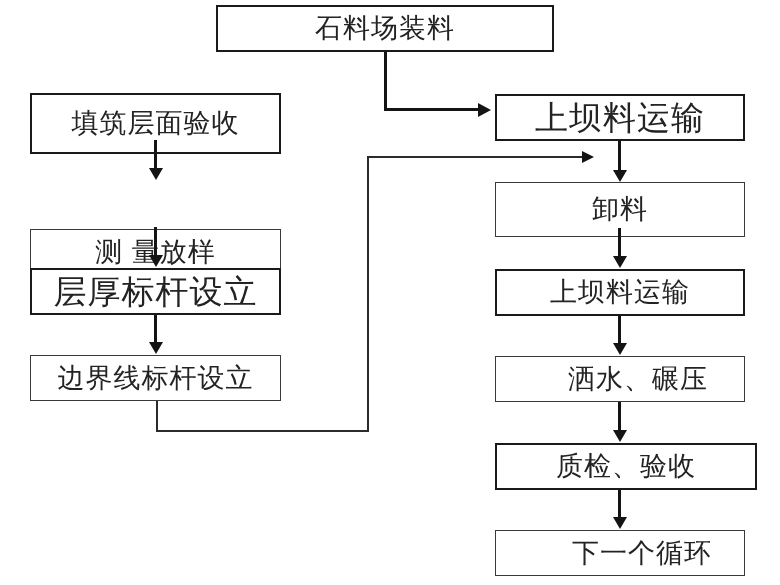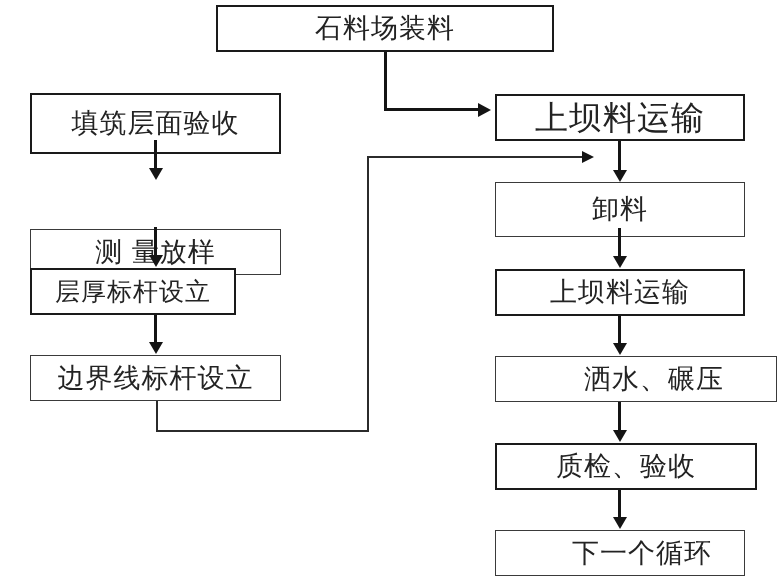--- a/index.html
+++ b/index.html
@@ -80,21 +80,21 @@
   <div class="vline" style="left:154px; top:140px; width:3px; height:30px;"></div>
   <div class="arrowdown" style="left:149px; top:168px;"></div>
 
   <div class="node thin" style="left:30px; top:181px; width:251px; height:46px; font-size:27px;margin-top:48px;">
     <span class="label">测 量放样</span>
   </div>
 
   <div class="vline" style="left:154px; top:227px; width:3px; height:30px;"></div>
   <div class="arrowdown" style="left:149px; top:255px;"></div>
 
-  <div class="node" style="left:30px; top:268px; width:206px; height:47px; font-size:25px;">
+  <div class="node" style="left:30px; top:268px; width:251px; height:47px; font-size:33px;">
     <span class="label">层厚标杆设立</span>
   </div>
 
   <div class="vline" style="left:154px; top:315px; width:3px; height:29px;"></div>
   <div class="arrowdown" style="left:149px; top:342px;"></div>
 
   <div class="node thin" style="left:30px; top:355px; width:251px; height:46px; font-size:27px; overflow:visible;text-align:right;">
     <span class="label">边界线标杆设立</span>
   </div>
 
@@ -118,21 +118,21 @@
   <div class="vline" style="left:618px; top:228px; width:3px; height:30px;"></div>
   <div class="arrowdown" style="left:613px; top:256px;"></div>
 
   <div class="node" style="left:495px; top:269px; width:250px; height:47px; font-size:27px;">
     <span class="label">上坝料运输</span>
   </div>
 
   <div class="vline" style="left:618px; top:316px; width:3px; height:29px;"></div>
   <div class="arrowdown" style="left:613px; top:343px;"></div>
 
-  <div class="node thin" style="left:495px; top:356px; width:282px; height:46px; font-size:27px;padding-left:36px;">
+  <div class="node thin" style="left:495px; top:356px; width:250px; height:46px; font-size:27px;padding-left:36px;">
     <span class="label">洒水、碾压</span>
   </div>
 
   <div class="vline" style="left:618px; top:402px; width:3px; height:30px;"></div>
   <div class="arrowdown" style="left:613px; top:430px;"></div>
 
   <div class="node" style="left:495px; top:443px; width:262px; height:47px; font-size:27px;">
     <span class="label">质检、验收</span>
   </div>
 

